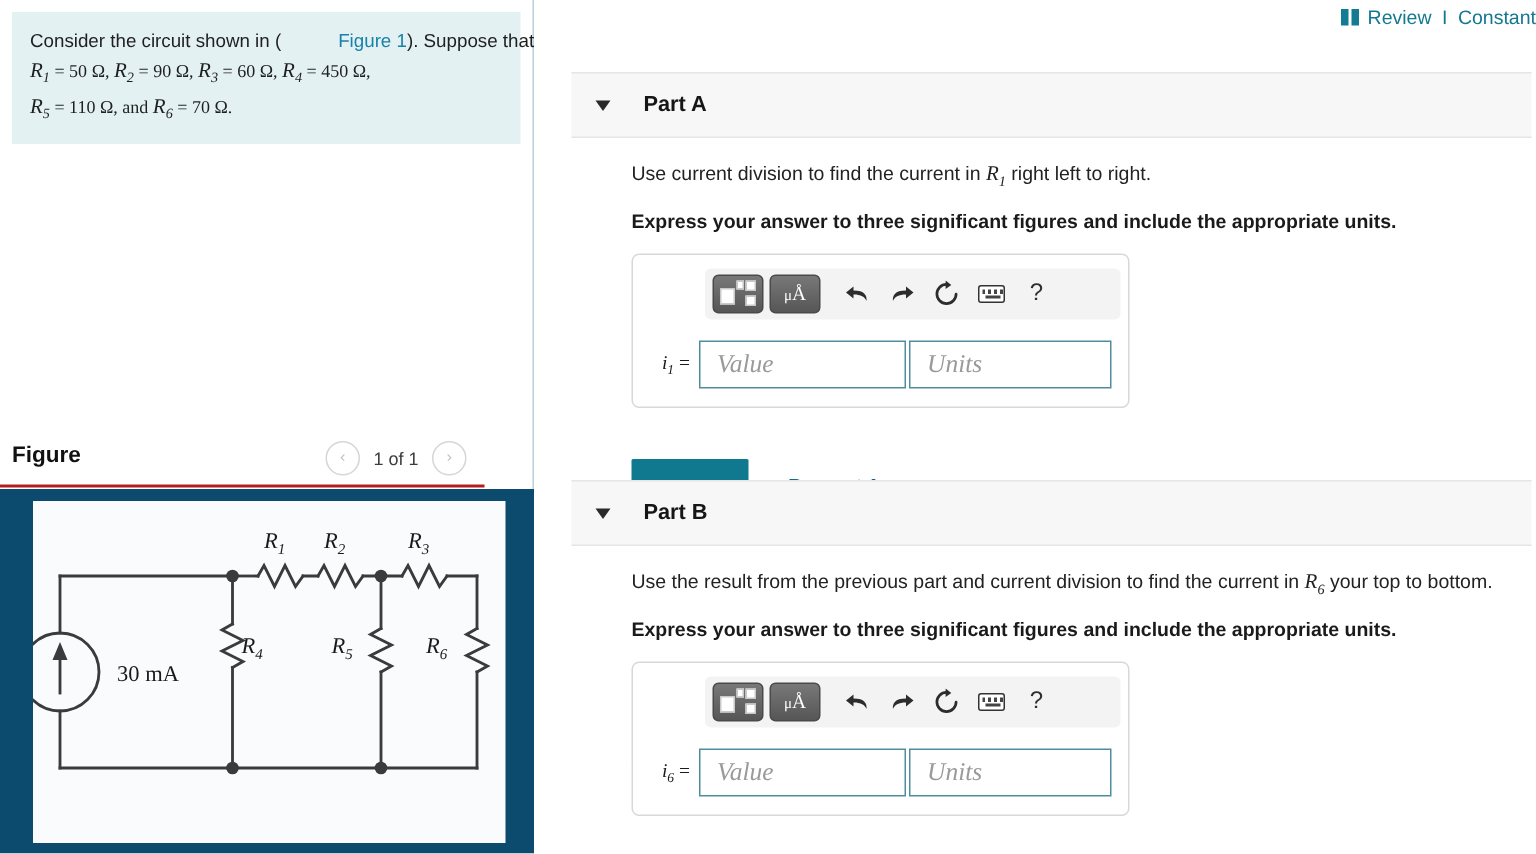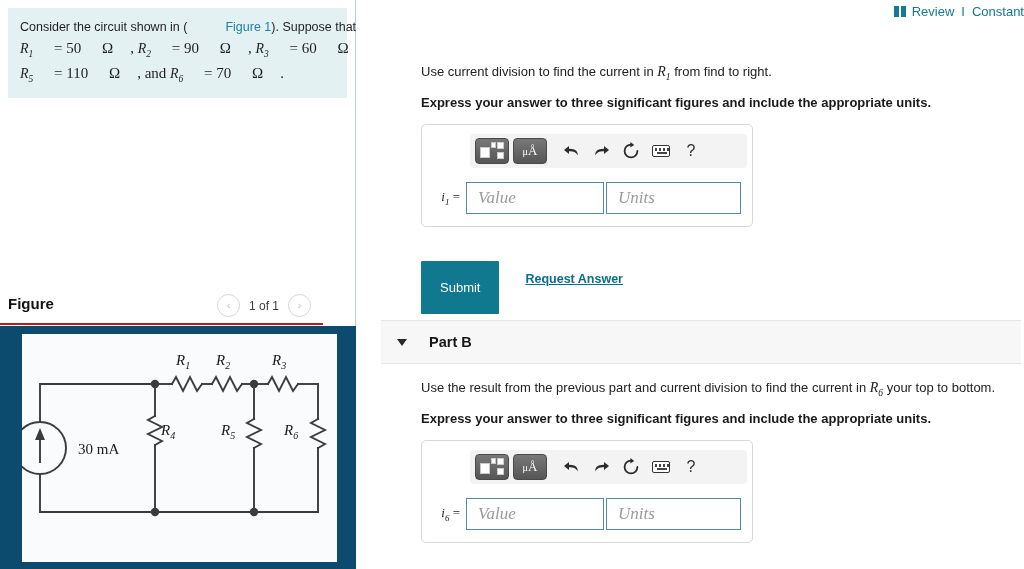--- a/index.html
+++ b/index.html
@@ -25,21 +25,21 @@
     padding: 10px 12px 12px 12px;
     min-height: 68px;
   }
   .problem-line {
     font-size: 12.5px;
     color: #1f1f1f;
     line-height: 1.55;
     white-space: nowrap;
   }
   .mathi { font-family: "Liberation Serif", serif; font-style: italic; font-size: 14px; }
-  .mathn { font-family: "Liberation Serif", serif; font-style: normal; font-size: 15px; margin-left: 17px; }
+  .mathn { font-family: "Liberation Serif", serif; font-style: normal; font-size: 12px; }
   .mathsub { font-family: "Liberation Serif", serif; font-style: italic; font-size: 9.5px;
              vertical-align: sub; }
   .link { color: #1a82a8; margin-left: 38px; }
 
   .figure-header {
     position: absolute; left: 0; top: 288px; width: 323px; height: 37px;
     border-bottom: 2px solid #b91c1c;
     margin: 0 0 0 0;
   }
   .figure-title {
@@ -268,23 +268,27 @@
       <span class="book-icon">
           <i></i>
           <i></i>
         </span>
       <span class="review-text">Review</span>
       <span class="review-sep">I</span>
       <span class="review-text">Constant</span>
     </div>
 
     <div class="part-panel" style="top:48px;">
+      <div class="part-header">
+        <div class="caret"></div>
+        <div class="part-title">Part A</div>
+      </div>
       <div class="part-body">
         <div class="prompt">
-          <span>Use current division to find the current in </span><span class="mathi">R<span class="mathsub">1</span></span><span> from find to right.</span>
+          <span>Use current division to find the current in </span><span class="mathi">R<span class="mathsub">1</span></span><span> right left to right.</span>
         </div>
         <div class="prompt-bold">Express your answer to three significant figures and include the appropriate units.</div>
 
         <div class="answer-box">
           <div class="tool-strip">
             <div class="tbtn">
               <span class="tpl-icon">
                   <s1></s1>
                   <s2></s2>
                   <s3></s3>

